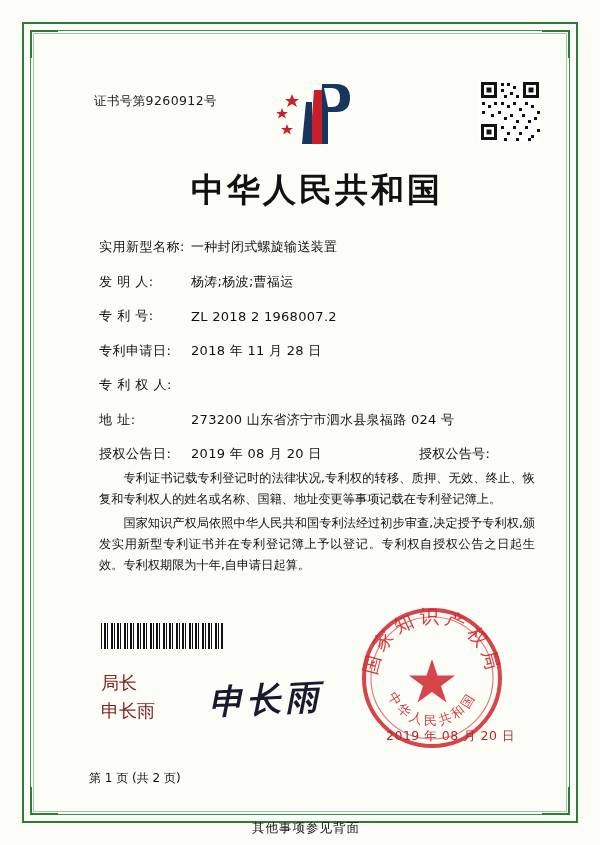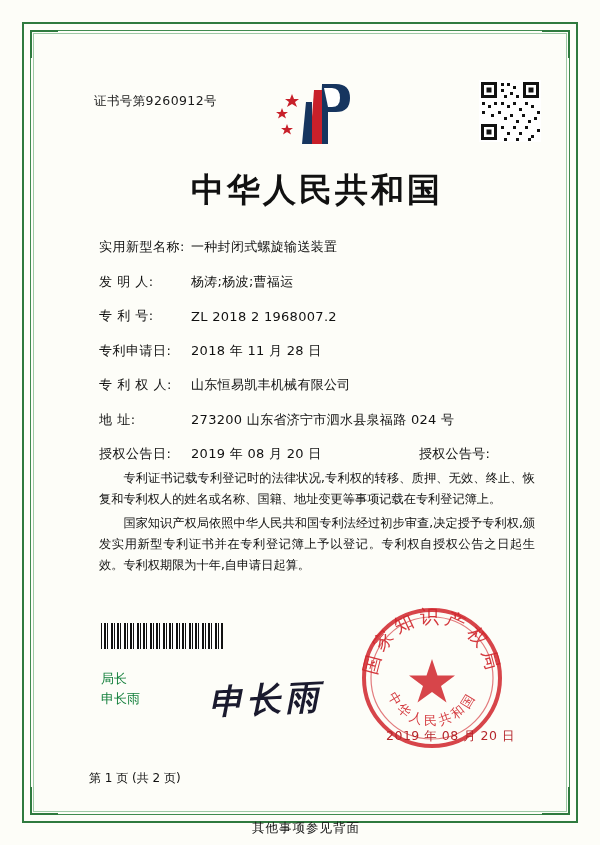--- a/index.html
+++ b/index.html
@@ -142,24 +142,24 @@
     height: 26px;
     background:
       repeating-linear-gradient(90deg,
         #111 0 1px, #fff 1px 3px, #111 3px 5px, #fff 5px 6px,
         #111 6px 7px, #fff 7px 10px, #111 10px 12px, #fff 12px 13px);
   }
 
   .signature-block {
     position: absolute;
     left: 12px;
-    bottom: 88px;
-    font-size: 13px;
+    bottom: 72px;
+    font-size: 18px;
     line-height: 1.55;
-    color: #15803d;
+    color: #7f1d1d;
   }
   .handwriting {
     position: absolute;
     left: 120px;
     bottom: 74px;
     font-family: "DejaVu Serif", "Liberation Serif", serif;
     font-size: 34px;
     font-style: italic;
     font-weight: bold;
     color: #1a1a2e;
@@ -310,21 +310,20 @@
         <div class="field-value">ZL 2018 2 1968007.2</div>
       </div>
 
       <div class="field-row">
         <div class="field-label">专利申请日:</div>
         <div class="field-value">2018 年 11 月 28 日</div>
       </div>
 
       <div class="field-row">
         <div class="field-label">专 利 权 人:</div>
-        <div class="field-value">山东恒易凯丰机械有限公司</div>
       </div>
 
       <div class="field-row">
         <div class="field-label">地 址:</div>
         <div class="field-value">273200 山东省济宁市泗水县泉福路 024 号</div>
       </div>
 
       <div class="field-row">
         <div class="field-label">授权公告日:</div>
         <div class="field-value inline-pair">

